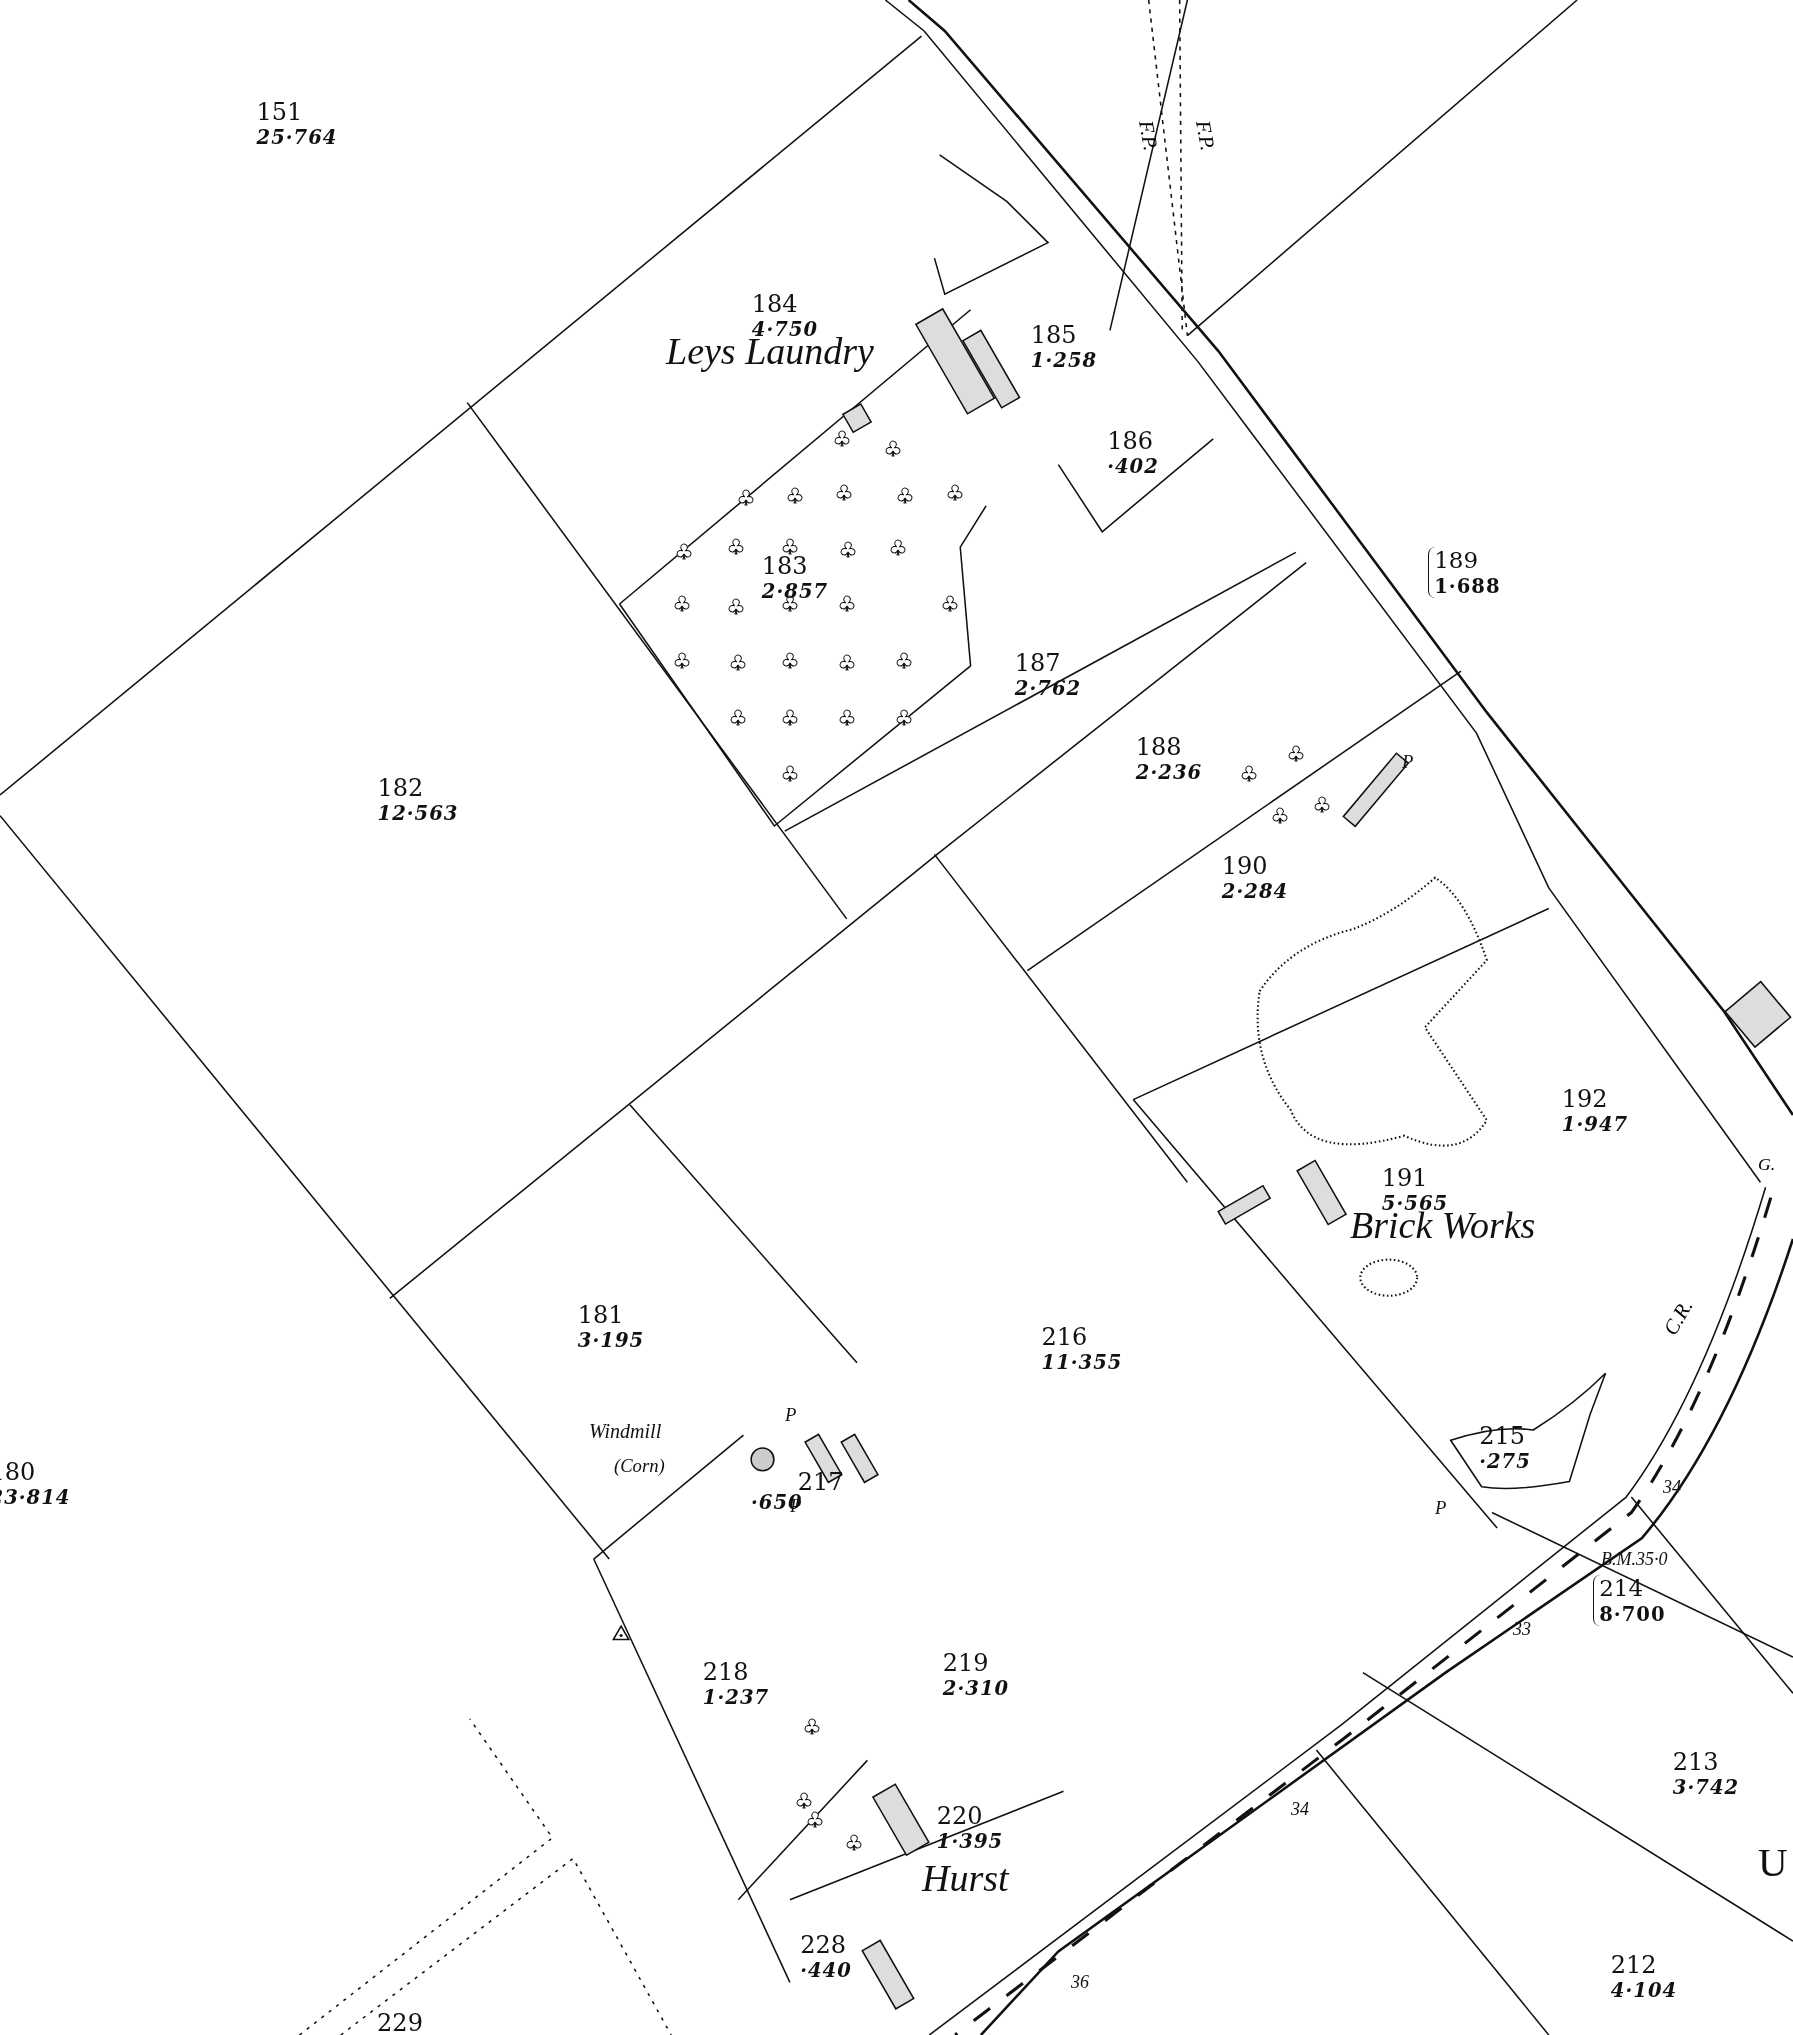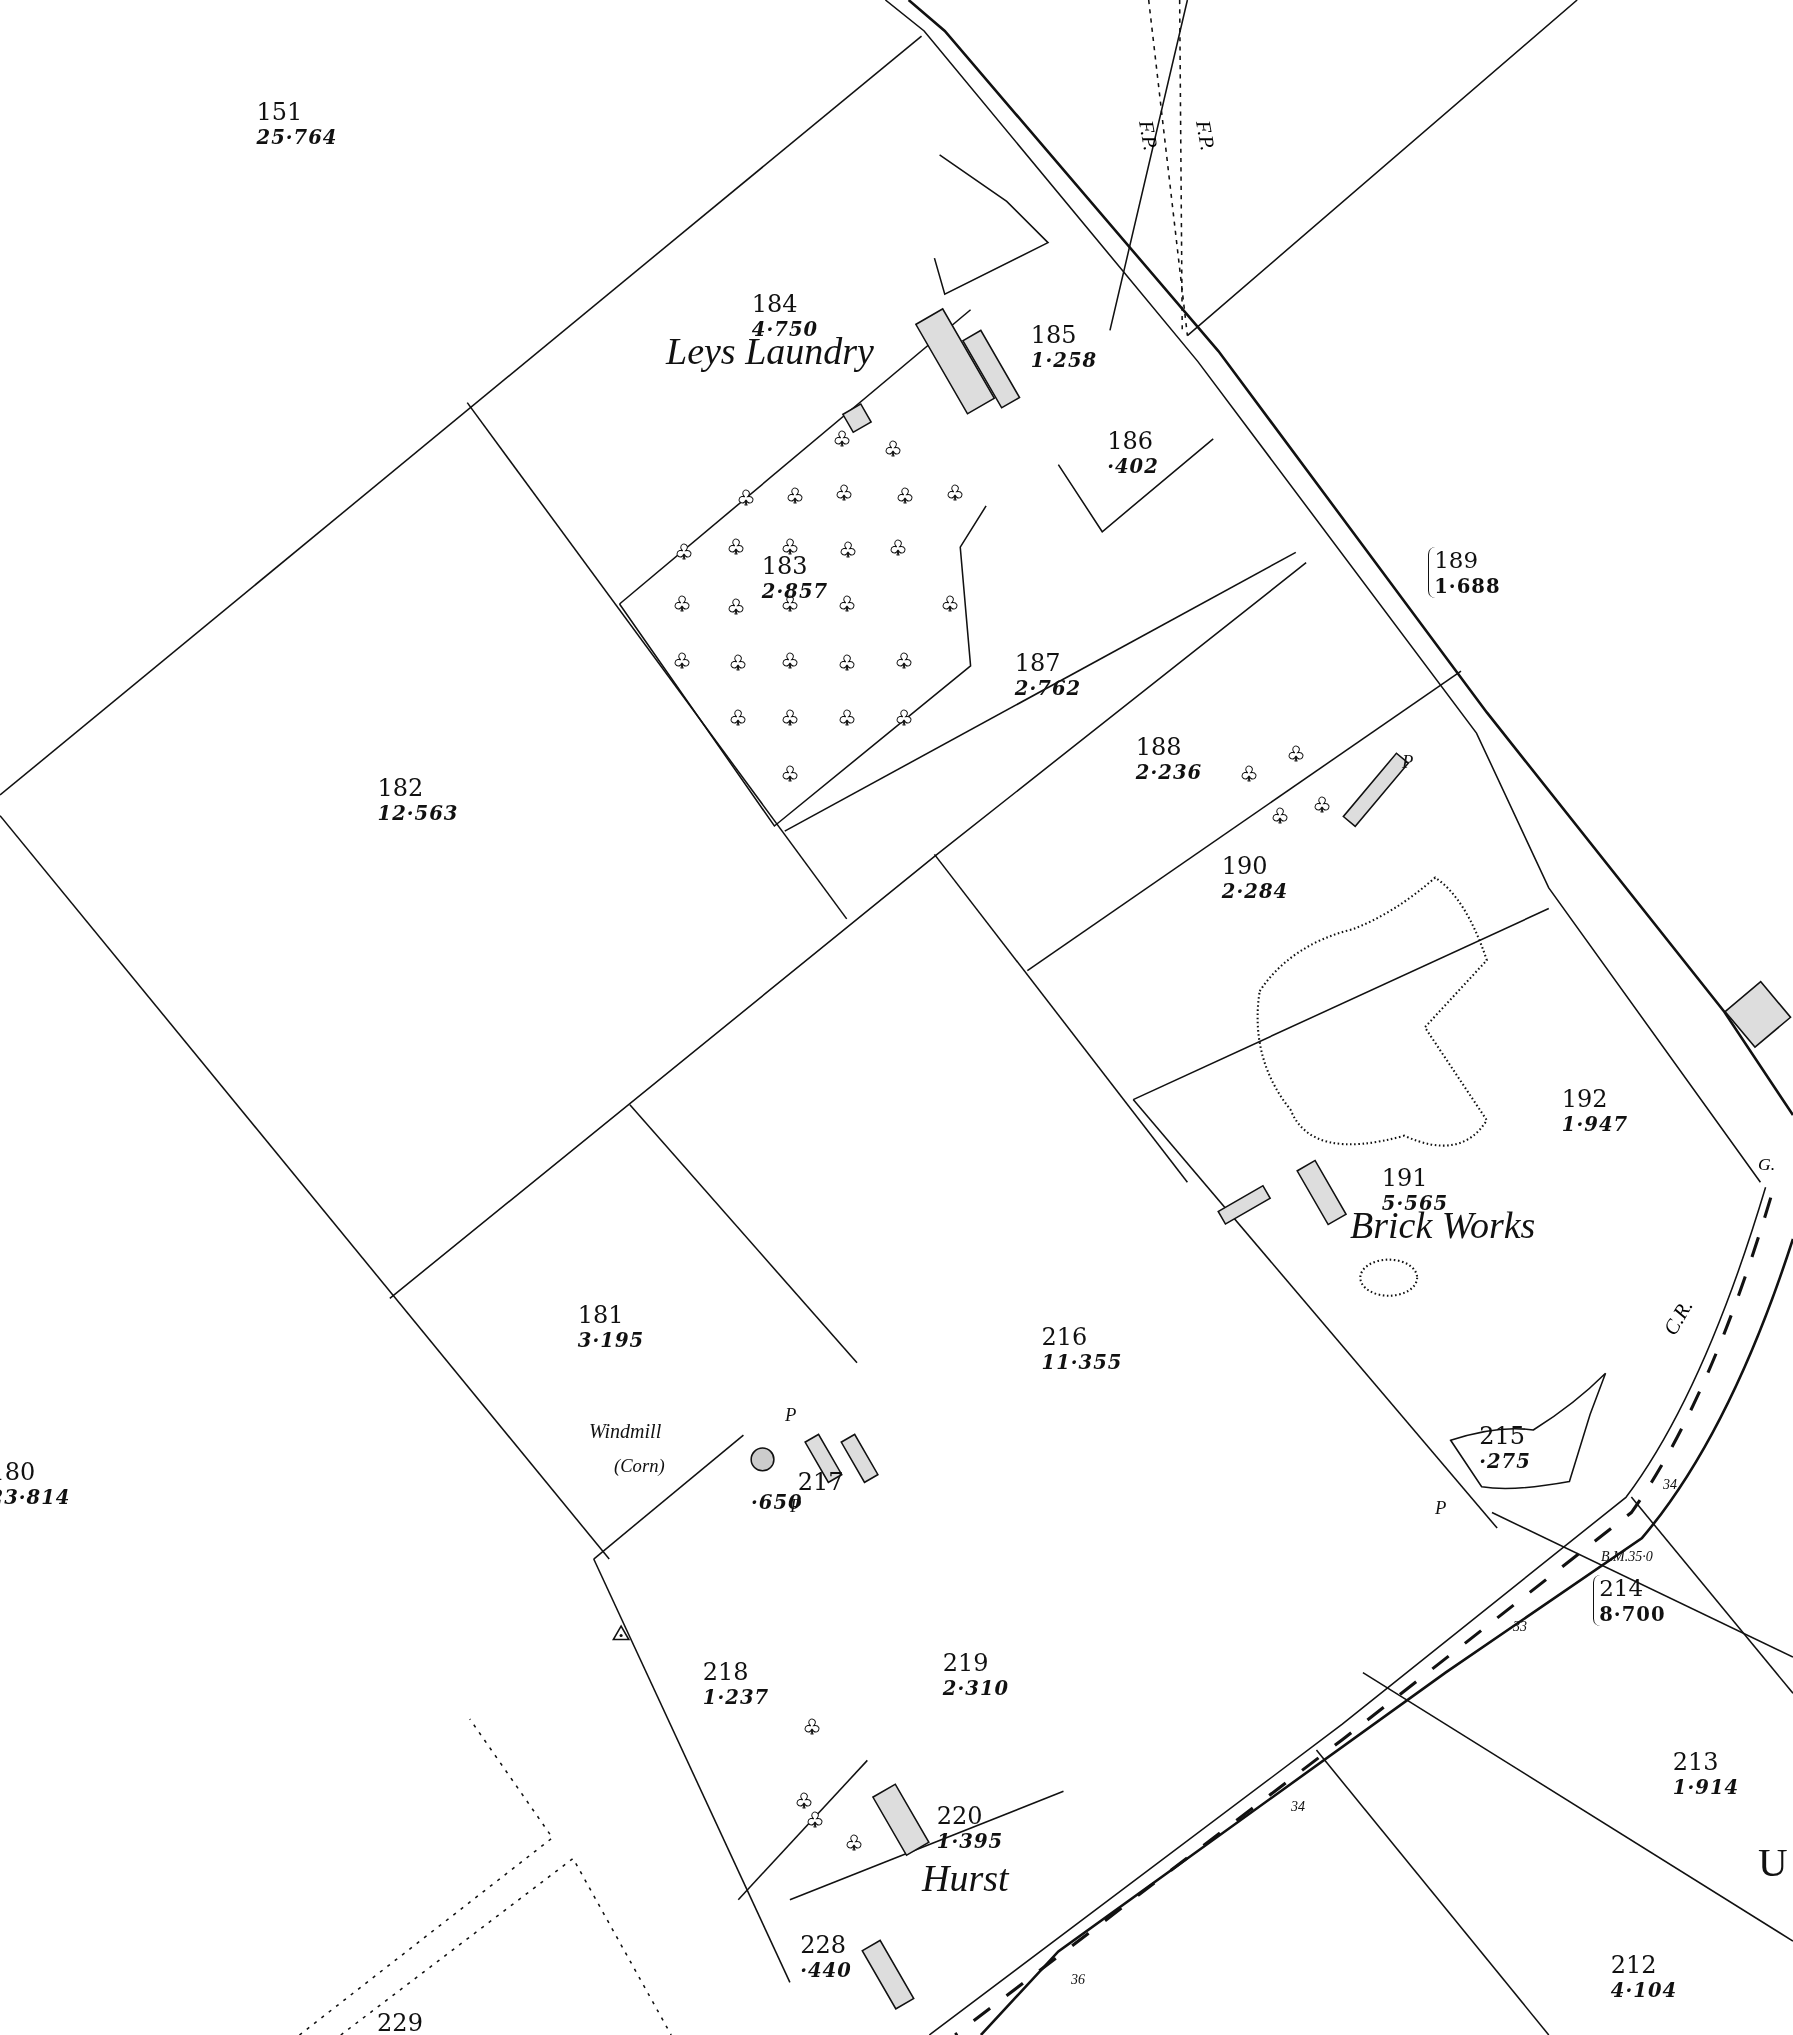--- a/index.html
+++ b/index.html
@@ -29,21 +29,21 @@
     color: #111111;
     white-space: nowrap;
   }
   .name.big { font-size: 38px; }
   .name.mid { font-size: 20px; }
   .name.small { font-size: 18.6px; }
   .spot {
     position: absolute;
     font-family: "Liberation Serif", "DejaVu Serif", serif;
     font-style: italic;
-    font-size: 14px;
+    font-size: 18px;
     color: #111111;
   }
   .brace-label {
     position: absolute;
     font-family: "DejaVu Serif", serif;
     color: #111;
     border-left: 1.5px solid #111;
     border-radius: 7.2px 0 0 7.2px;
     padding-left: 5.2px;
     line-height: 1.2;
@@ -245,21 +245,21 @@
   <div class="label" style="left:736px;top:1684px;">
     <span class="num">218</span>
     <span class="area">1·237</span>
   </div>
   <div class="label" style="left:976px;top:1675px;">
     <span class="num">219</span>
     <span class="area">2·310</span>
   </div>
   <div class="label" style="left:1706px;top:1774px;">
     <span class="num">213</span>
-    <span class="area">1·914</span>
+    <span class="area">3·742</span>
   </div>
   <div class="label" style="left:970px;top:1828px;">
     <span class="num">220</span>
     <span class="area">1·395</span>
   </div>
   <div class="label" style="left:826px;top:1957px;">
     <span class="num">228</span>
     <span class="area">·440</span>
   </div>
   <div class="label" style="left:1644px;top:1977px;">

